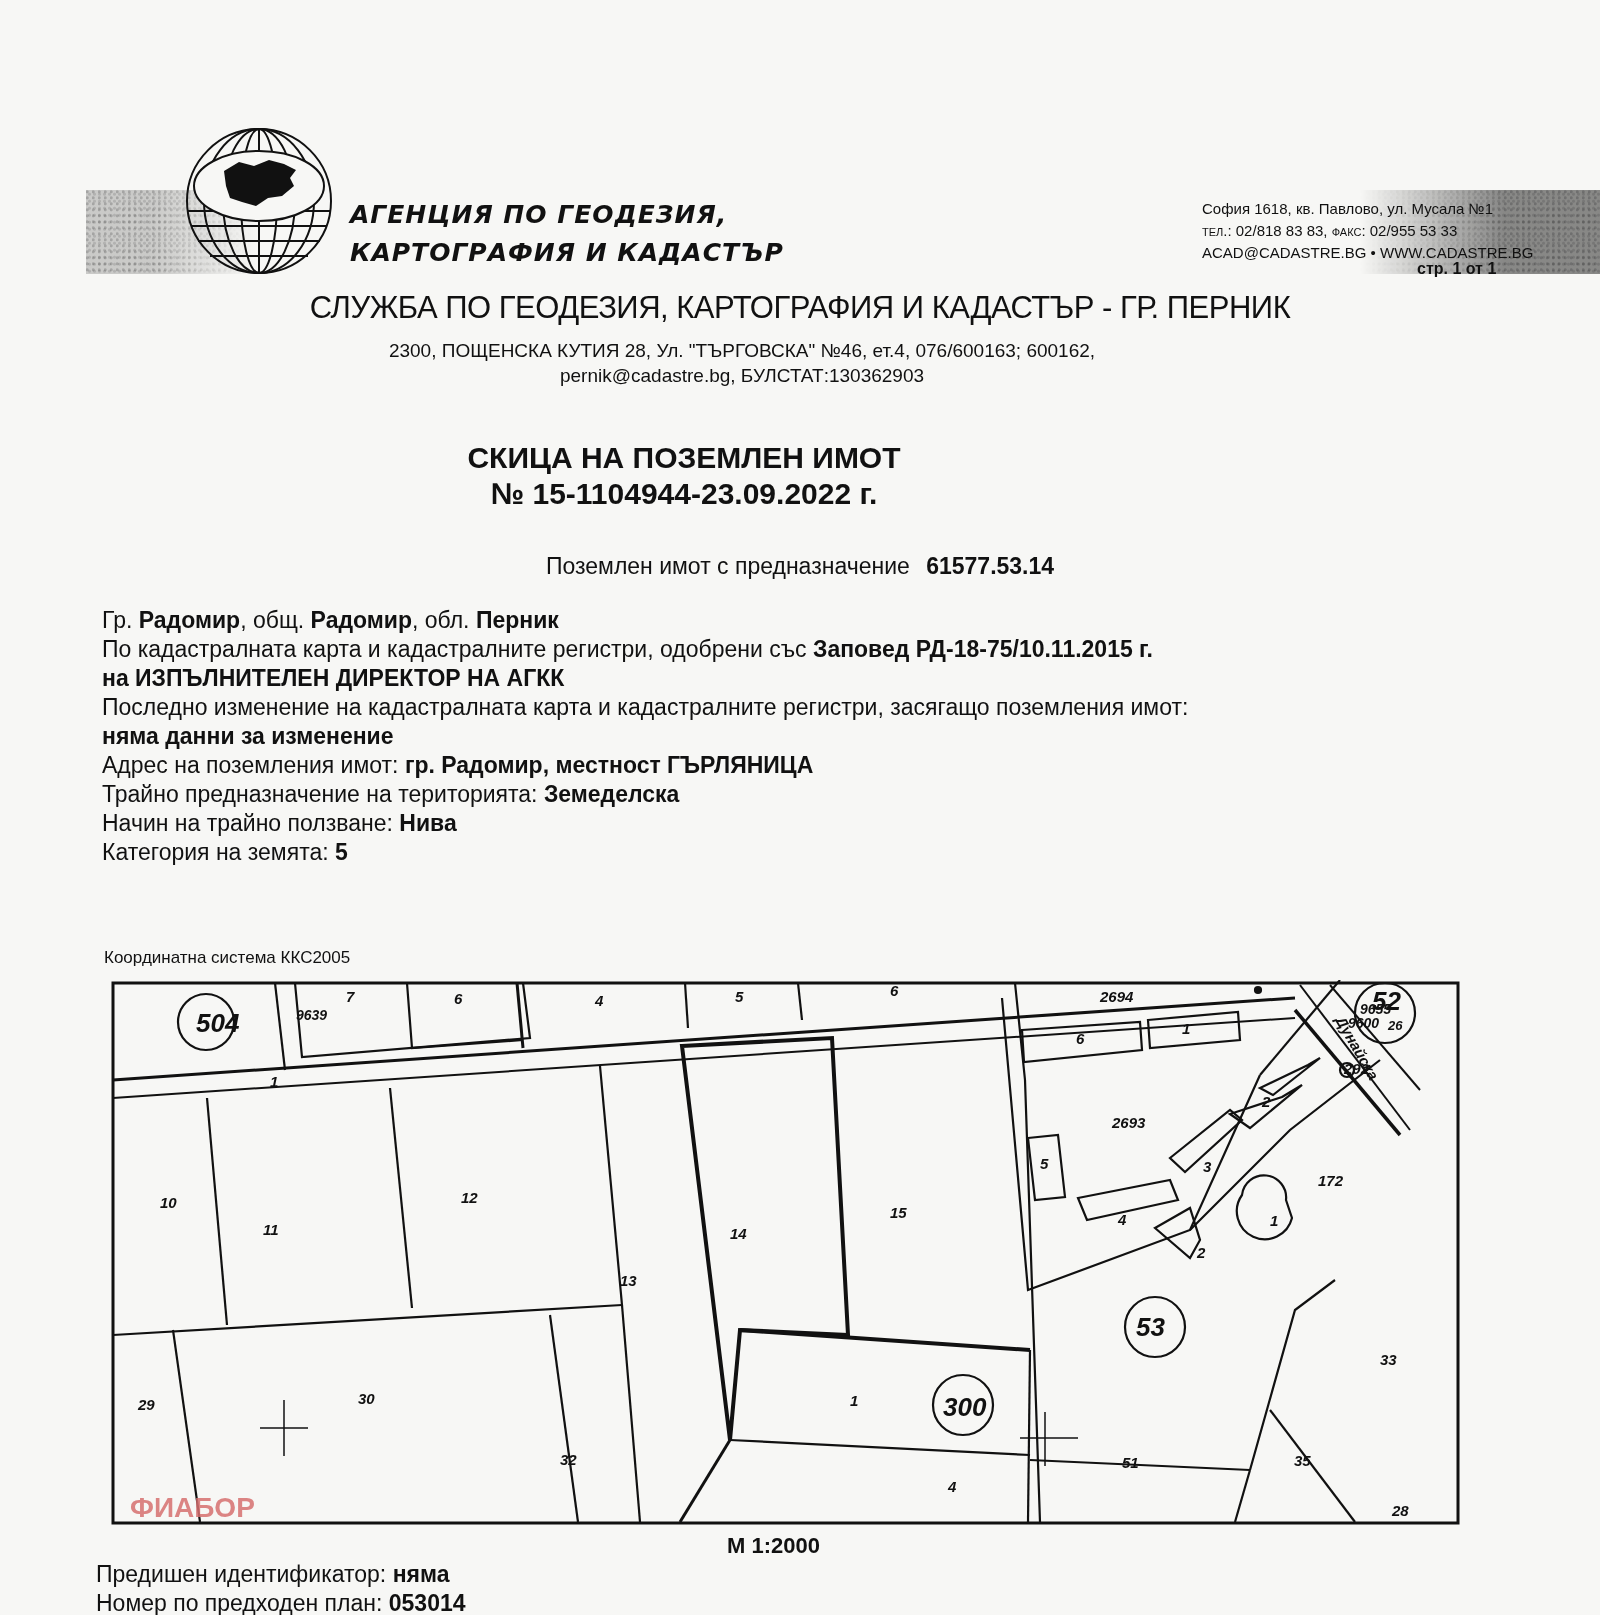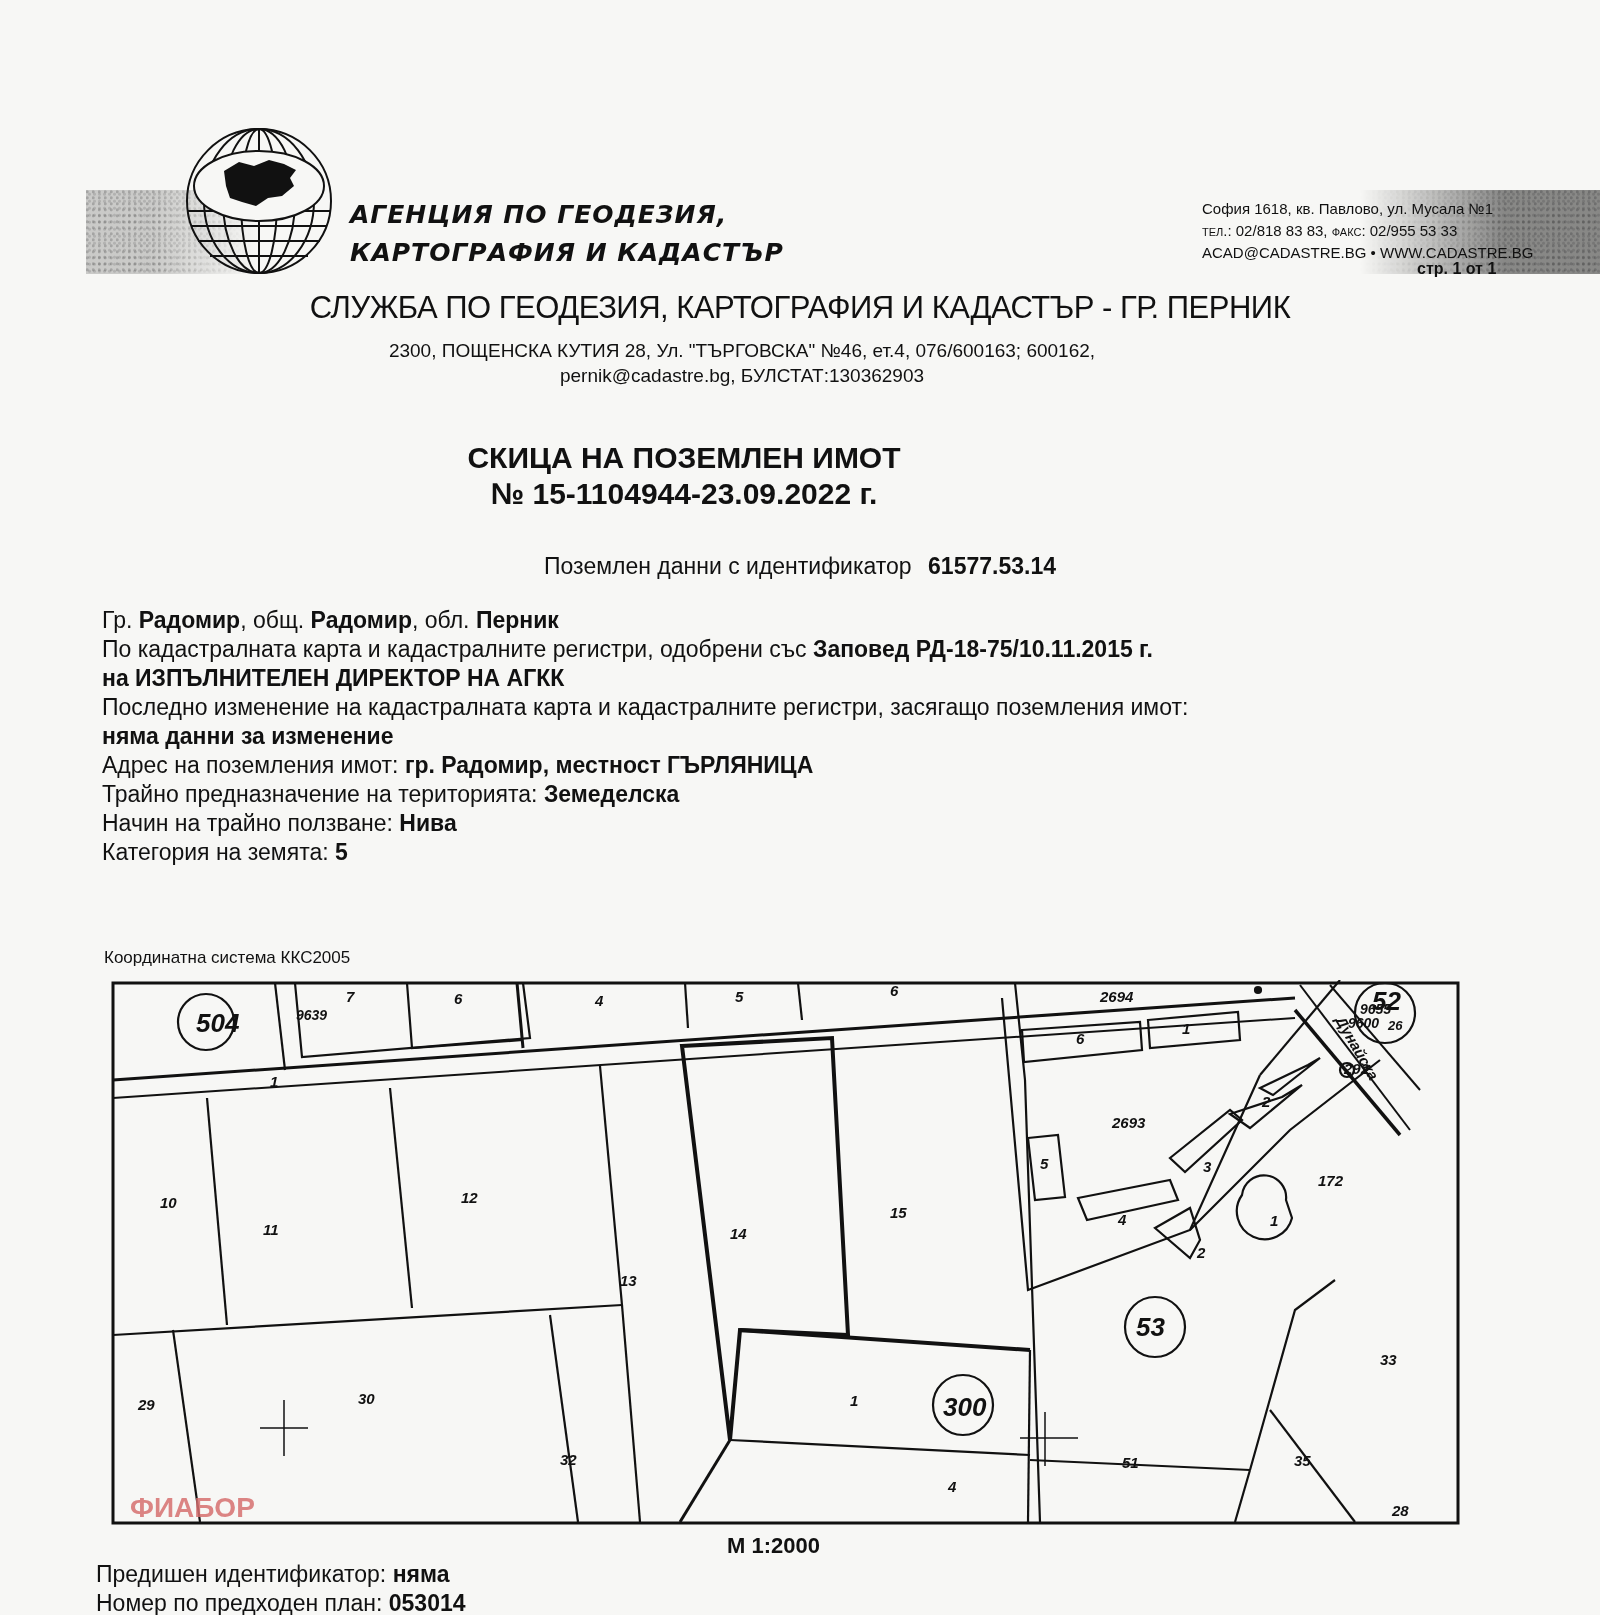--- a/index.html
+++ b/index.html
@@ -81,21 +81,21 @@
   <div>2300, ПОЩЕНСКА КУТИЯ 28, Ул. "ТЪРГОВСКА" №46, ет.4, 076/600163; 600162,</div>
   <div>pernik@cadastre.bg, БУЛСТАТ:130362903</div>
 </div>
 
 <div class="abs doc-title">
   <div>СКИЦА НА ПОЗЕМЛЕН ИМОТ</div>
   <div>№ 15-1104944-23.09.2022 г.</div>
 </div>
 
 <div class="abs identifier">
-  <span>Поземлен данни с  идентификатор</span>
+  <span>Поземлен имот с  предназначение</span>
   <b>61577.53.14</b>
 </div>
 
 <div class="abs details">
   <div>
     <span>Гр.</span>
     <b>Радомир</b><span>, общ.</span>
     <b>Радомир</b><span>, обл.</span>
     <b>Перник</b>
   </div>

